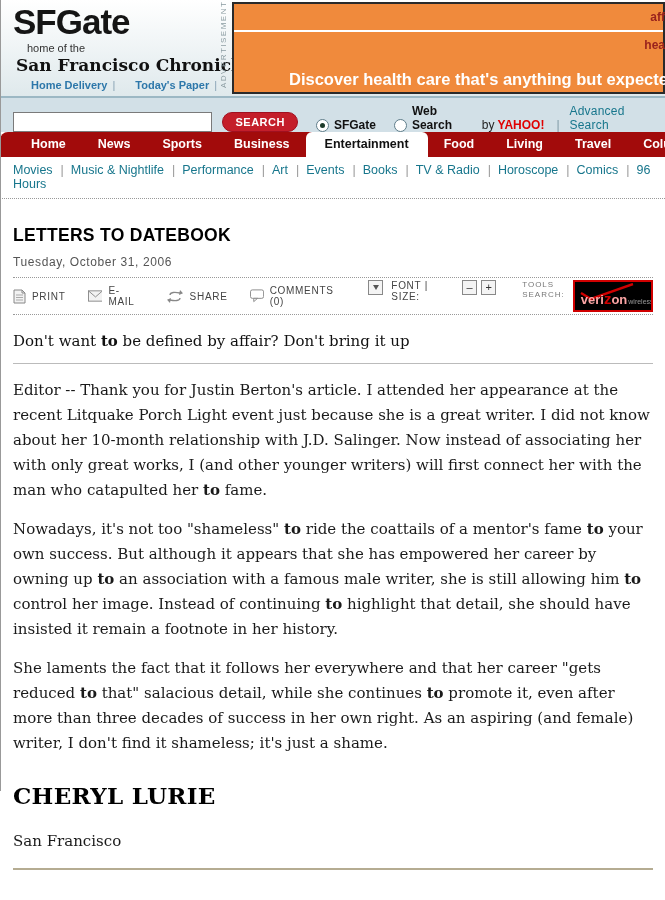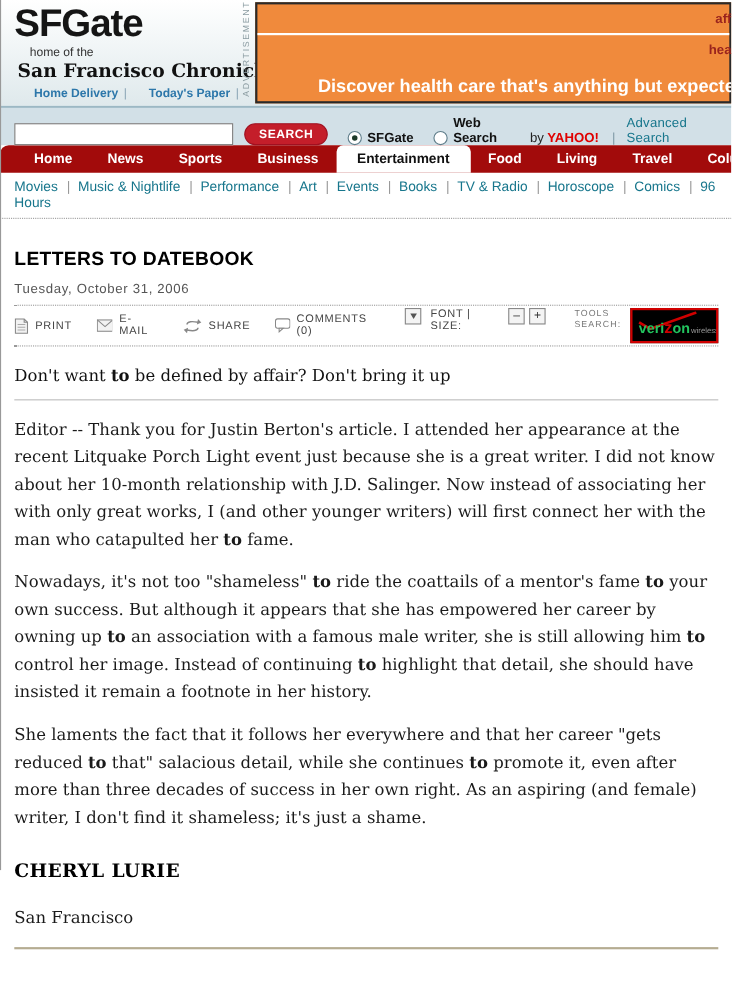--- a/index.html
+++ b/index.html
@@ -105,29 +105,29 @@
   .szbtn {
     width:15px; height:15px; border:1px solid #888; background:#f4f4f4;
     font-size:11px; line-height:12px; color:#333; text-align:center; cursor:pointer; margin-left:4px; flex:none;
   }
   .sponsor-label { font-size:8px; color:#777; letter-spacing:1px; margin:0 8px 0 26px; line-height:10px; }
   .vzw {
     position:relative; width:90px; height:32px; background:#000; border:2px solid #d00000;
     cursor:pointer; overflow:hidden;
   }
   .vzw-text { position:absolute; left:6px; bottom:3px; display:flex; align-items:baseline; }
-  .vzw-text .w { color:#22c55e; font-weight:bold; font-size:13px; }
+  .vzw-text .w { color:#fca5a5; font-weight:bold; font-size:13px; }
   .vzw-text .r { color:#d00000; font-weight:bold; font-size:15px; }
   .vzw-text .g { color:#9a9a9a; font-size:7px; margin-left:1px; }
 
   .letter-subhead { margin-top:17px; font-family:"DejaVu Serif", serif; font-size:15px; color:#111; }
   .subhead-rule { border-bottom:1px solid #bbb; margin-top:13px; }
   .body-text { margin-top:14px; font-family:"DejaVu Serif", serif; font-size:15px; line-height:25px; color:#1a1a1a; }
   .body-text b { font-weight:bold; }
-  .signature { margin-top:26px; font-family:"DejaVu Serif", serif; font-size:17px; font-weight:bold; letter-spacing:0.3px; color:#000; }
+  .signature { margin-top:26px; font-family:"DejaVu Serif", serif; font-size:23px; font-weight:bold; letter-spacing:0.3px; color:#000; }
   .location { margin-top:23px; font-family:"DejaVu Serif", serif; font-size:15px; color:#1a1a1a; }
   .bottom-rule { margin-top:18px; border-bottom:2px solid #b5ac92; }
 </style>
 </head>
 <body>
 
 <div class="page">
 
   <div class="masthead">
     <div class="brand">

